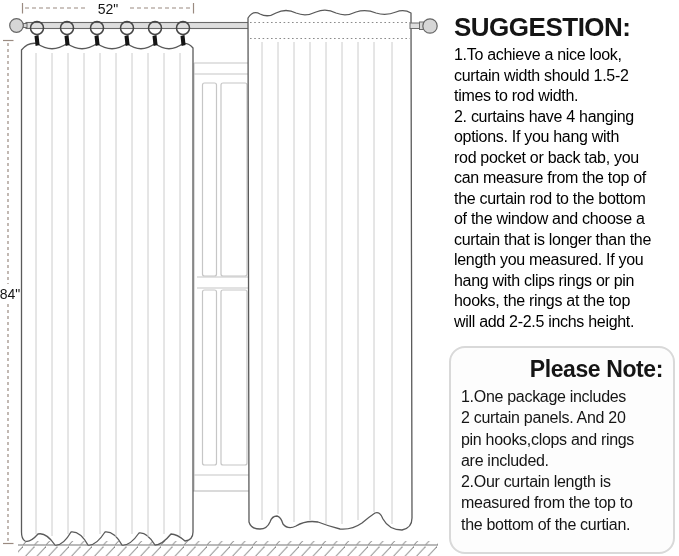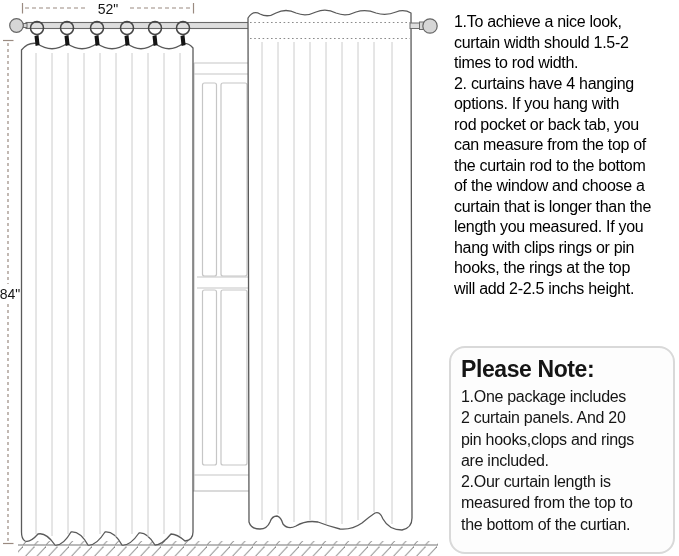--- a/index.html
+++ b/index.html
@@ -9,21 +9,21 @@
   svg{position:absolute;left:0;top:0;display:block;}
   .text-col{position:absolute;left:454px;top:12px;width:226px;}
   .sg-title{margin:0 0 3px 0;font-size:26px;line-height:30px;font-weight:600;
             letter-spacing:-0.5px;color:#151515;}
   .sg-body{font-size:16px;line-height:20.5px;letter-spacing:-0.3px;
            white-space:pre-line;color:#000000;}
   .note-box{position:absolute;left:449px;top:346px;width:226px;height:208px;
             box-sizing:border-box;border:2px solid #d9d9d9;border-radius:16px;
             background:#fdfdfd;padding:8px 10px;}
   .note-title{margin:0 0 3px 0;font-size:23px;line-height:27px;font-weight:600;
-              letter-spacing:-0.4px;color:#151515;}
+              letter-spacing:-0.4px;color:#151515;text-align:right;}
   .note-body{font-size:16px;line-height:21.3px;letter-spacing:-0.3px;
              white-space:pre-line;color:#151515;}
 </style>
 </head>
 <body>
 
 <div class="stage">
 
   <svg width="455" height="556" viewBox="0 0 455 556">
     <defs>
@@ -145,20 +145,21 @@
     </g>
 
     <g>
       <rect x="410" y="23" width="10" height="5.5" fill="#dedede" stroke="#6a6a6a" stroke-width="1"></rect>
       <rect x="419.5" y="22" width="4" height="7.5" fill="#d6d6d6" stroke="#6a6a6a" stroke-width="1"></rect>
       <circle cx="430" cy="26" r="7.2" fill="#d6d6d6" stroke="#666666" stroke-width="1.2"></circle>
     </g>
   </svg>
 
   <div class="text-col">
+    <h1 class="sg-title">SUGGESTION:</h1>
     <div class="sg-body">1.To achieve a nice look,
 curtain width should 1.5-2
 times to rod width.
 2. curtains have 4 hanging
 options. If you hang with
 rod pocket or back tab, you
 can measure from the top of
 the curtain rod to the bottom
 of the window and choose a
 curtain that is longer than the

